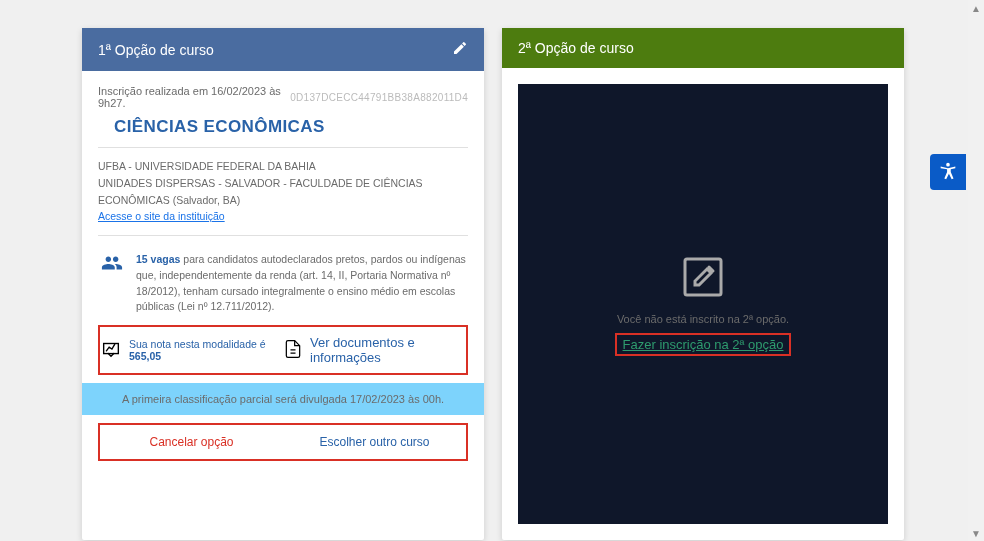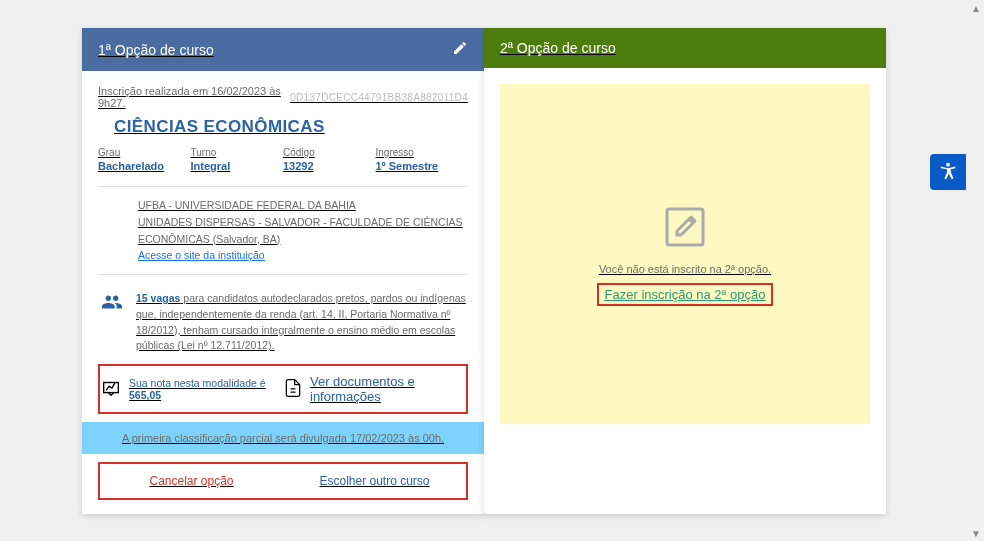--- a/index.html
+++ b/index.html
@@ -37,22 +37,22 @@
     border-top-left-radius: 4px;
     border-bottom-left-radius: 4px;
     display: flex;
     align-items: center;
     justify-content: center;
     cursor: pointer;
   }
   .accessibility-btn svg { fill: #fff; }
   .container {
     display: flex;
+    gap: 18px;
     padding: 28px 18px 0 82px;
-    text-decoration: underline;
   }
   .card {
     background: #fff;
     border-radius: 2px;
     box-shadow: 0 2px 6px rgba(0,0,0,0.15);
     width: 402px;
   }
   .card-header {
     display: flex;
     align-items: center;
@@ -81,21 +81,21 @@
   }
   .details-row {
     display: flex;
     gap: 0;
     margin-bottom: 14px;
   }
   .detail { flex: 1; }
   .detail-label { font-size: 10px; color: #6b6b6b; margin-bottom: 2px; }
   .detail-value { font-size: 11px; color: #2962a8; font-weight: 700; }
   .divider { border-top: 1px solid #e0e0e0; margin: 10px 0; }
-  .inst-block { font-size: 10.5px; color: #6b6b6b; line-height: 1.6; margin-left: 40px; }
+  .inst-block { font-size: 10.5px; color: #6b6b6b; line-height: 1.6; }
   .link { color: #1a73e8; text-decoration: underline; cursor: pointer; font-size: 10.5px; }
   .quota-row { display: flex; gap: 10px; padding: 6px 0; }
   .quota-icon { color: #2962a8; flex-shrink: 0; }
   .quota-text { font-size: 10.5px; color: #6b6b6b; line-height: 1.5; }
   .quota-text b { color: #2962a8; font-weight: 700; }
   .red-box {
     border: 2px solid #d93025;
     display: flex;
     margin: 4px 0 8px 0;
     padding: 8px 0;
@@ -128,23 +128,23 @@
     flex: 1;
     text-align: center;
     padding: 10px;
     font-size: 12px;
     font-weight: 500;
     cursor: pointer;
   }
   .action-cancel { color: #d93025; }
   .action-change { color: #2962a8; }
   .empty-body {
-    background: #fef9c3;
+    background: #0f172a;
     margin: 16px;
-    height: 340px;
+    height: 440px;
     display: flex;
     flex-direction: column;
     align-items: center;
     justify-content: center;
     gap: 8px;
   }
   .empty-icon { color: #999; }
   .empty-txt { font-size: 11px; color: #6b6b6b; }
   .empty-link {
     font-size: 13px;
@@ -169,38 +169,20 @@
             <path d="M3 17.25V21h3.75L17.81 9.94l-3.75-3.75L3 17.25zM20.71 7.04a1 1 0 0 0 0-1.41l-2.34-2.34a1 1 0 0 0-1.41 0l-1.83 1.83 3.75 3.75 1.83-1.83z"></path>
           </svg>
       </span>
     </div>
     <div class="card-body">
       <div class="meta-row">
         <span>Inscrição realizada em 16/02/2023 às 9h27.</span>
         <span class="hash">0D137DCECC44791BB38A882011D4</span>
       </div>
       <div class="course-name">CIÊNCIAS ECONÔMICAS</div>
-      <div class="details-row">
-        <div class="detail">
-          <div class="detail-label">Grau</div>
-          <div class="detail-value">Bacharelado</div>
-        </div>
-        <div class="detail">
-          <div class="detail-label">Turno</div>
-          <div class="detail-value">Integral</div>
-        </div>
-        <div class="detail">
-          <div class="detail-label">Código</div>
-          <div class="detail-value">13292</div>
-        </div>
-        <div class="detail">
-          <div class="detail-label">Ingresso</div>
-          <div class="detail-value">1º Semestre</div>
-        </div>
-      </div>
       <div class="divider"></div>
       <div class="inst-block">
         <div>UFBA - UNIVERSIDADE FEDERAL DA BAHIA</div>
         <div>UNIDADES DISPERSAS - SALVADOR - FACULDADE DE CIÊNCIAS ECONÔMICAS (Salvador, BA)</div>
         <span class="link">Acesse o site da instituição</span>
       </div>
       <div class="divider"></div>
       <div class="quota-row">
         <span class="quota-icon">
           <svg width="28" height="22" viewBox="0 0 24 24" fill="#2962a8">

